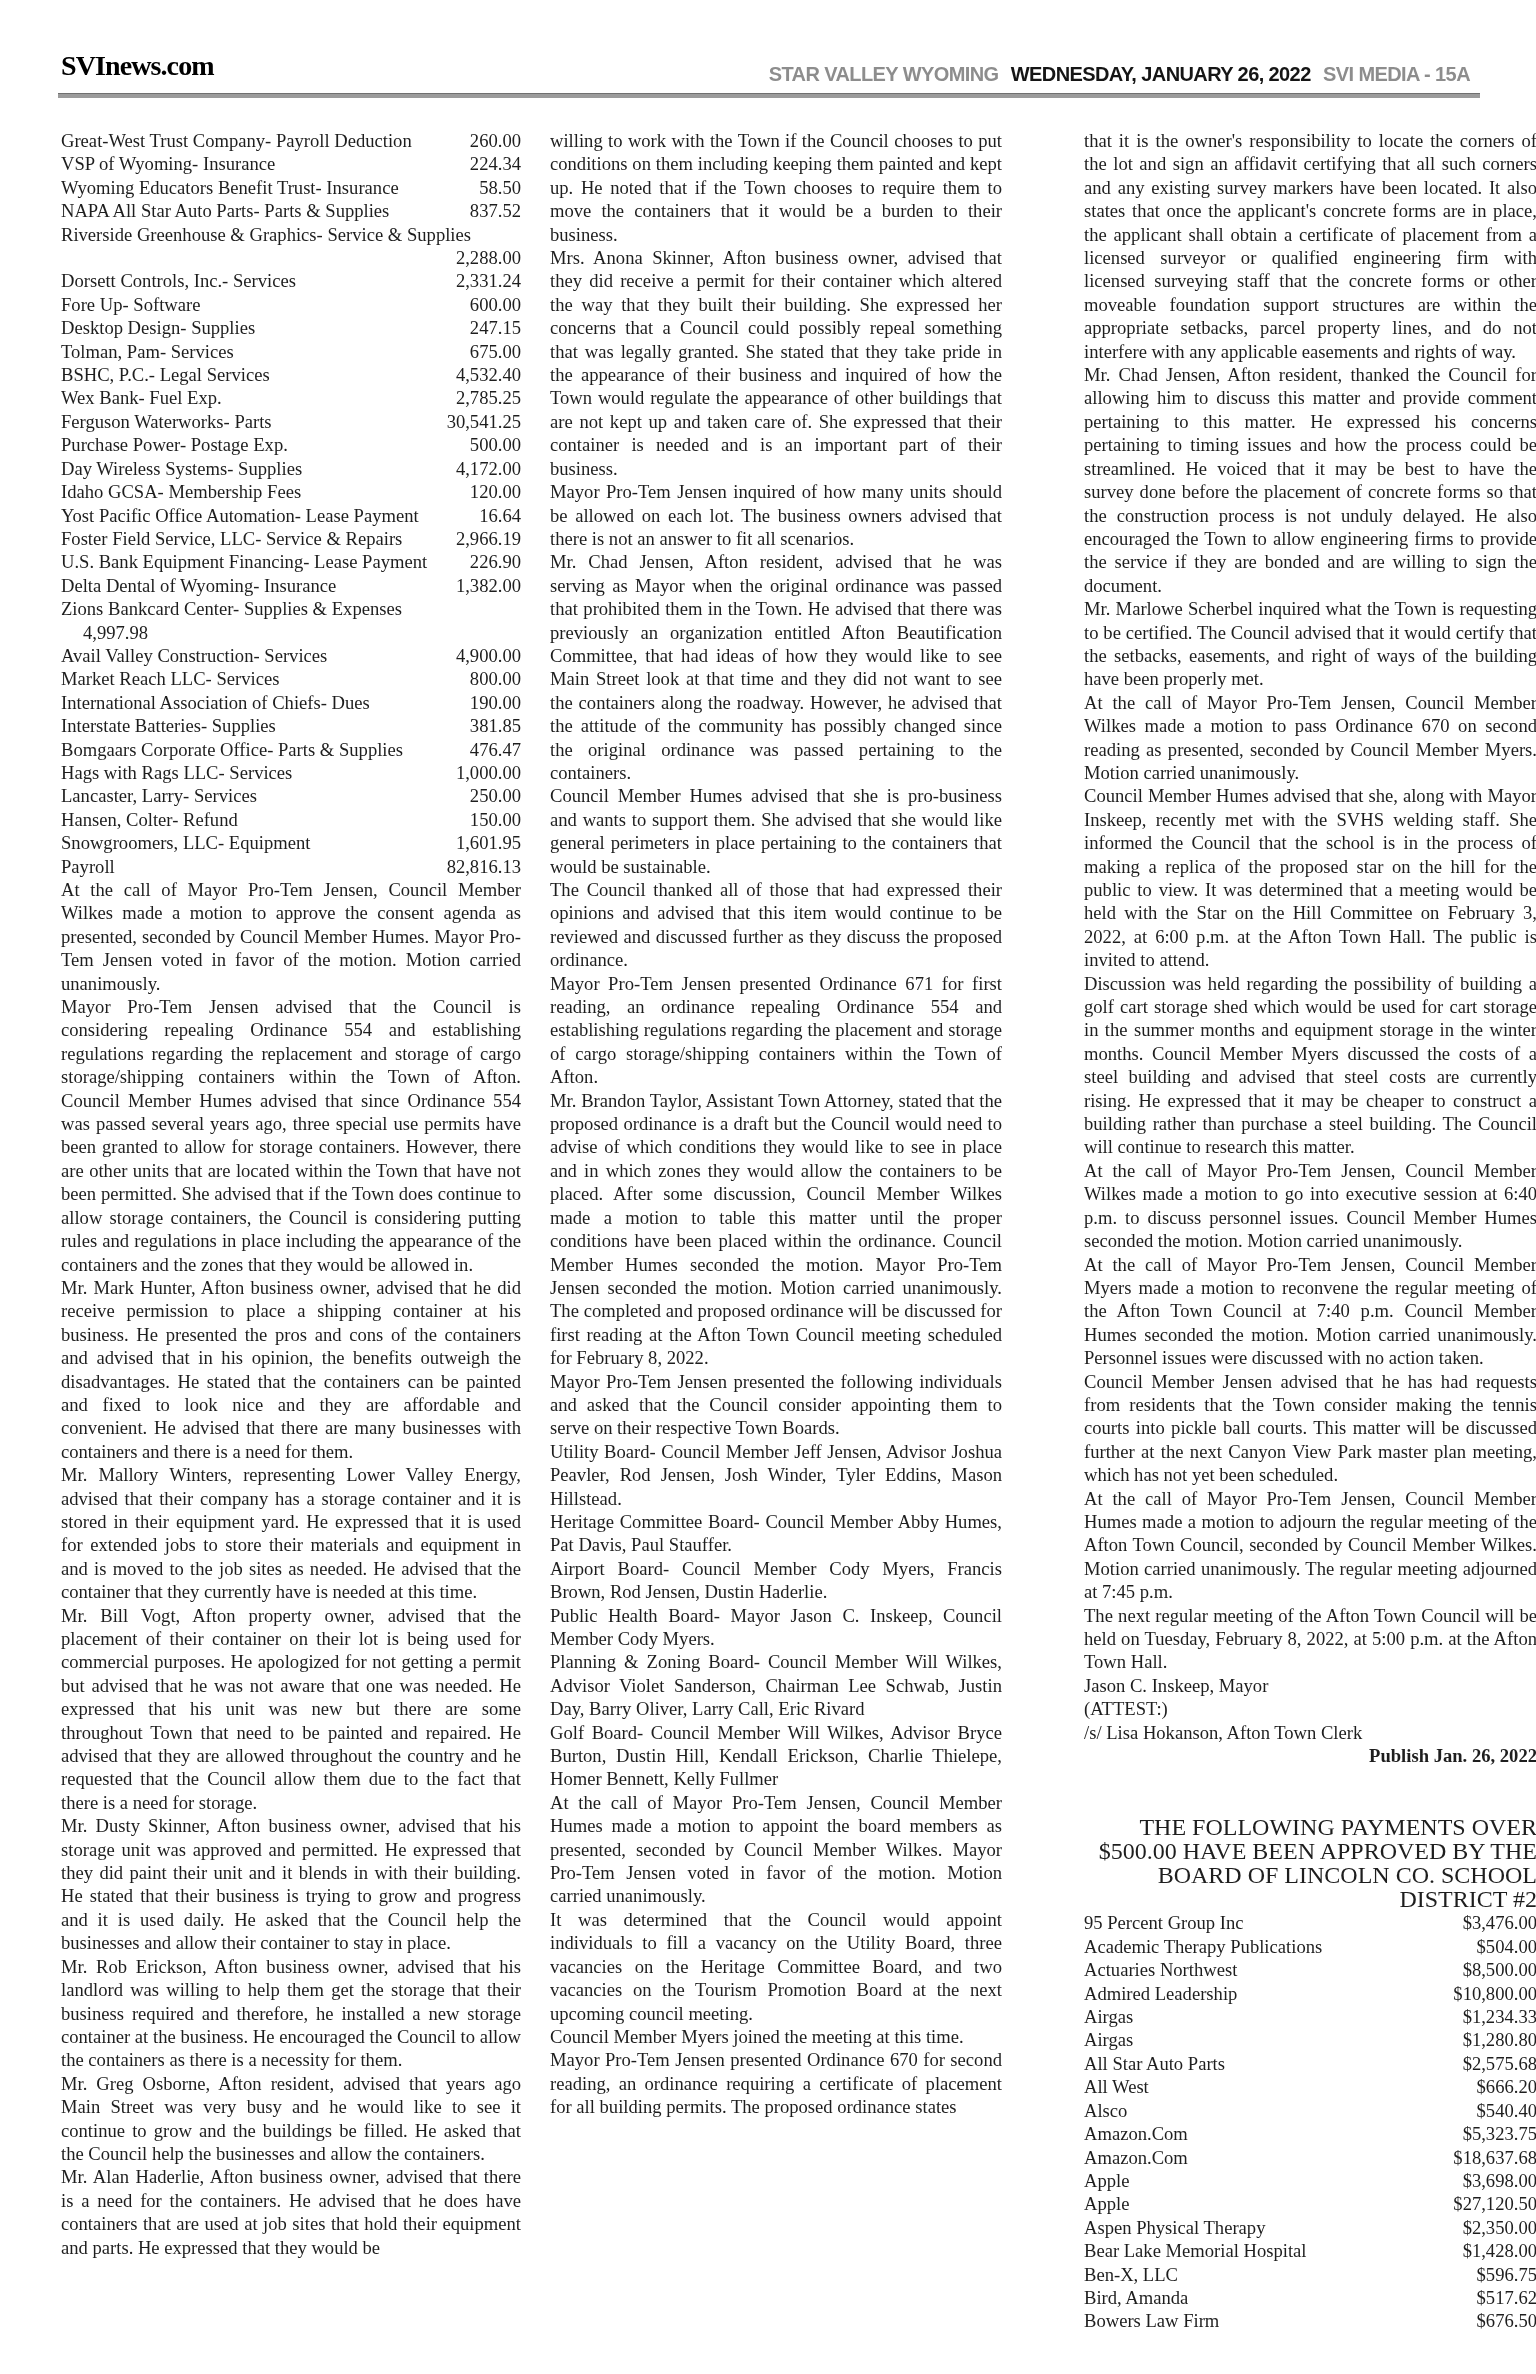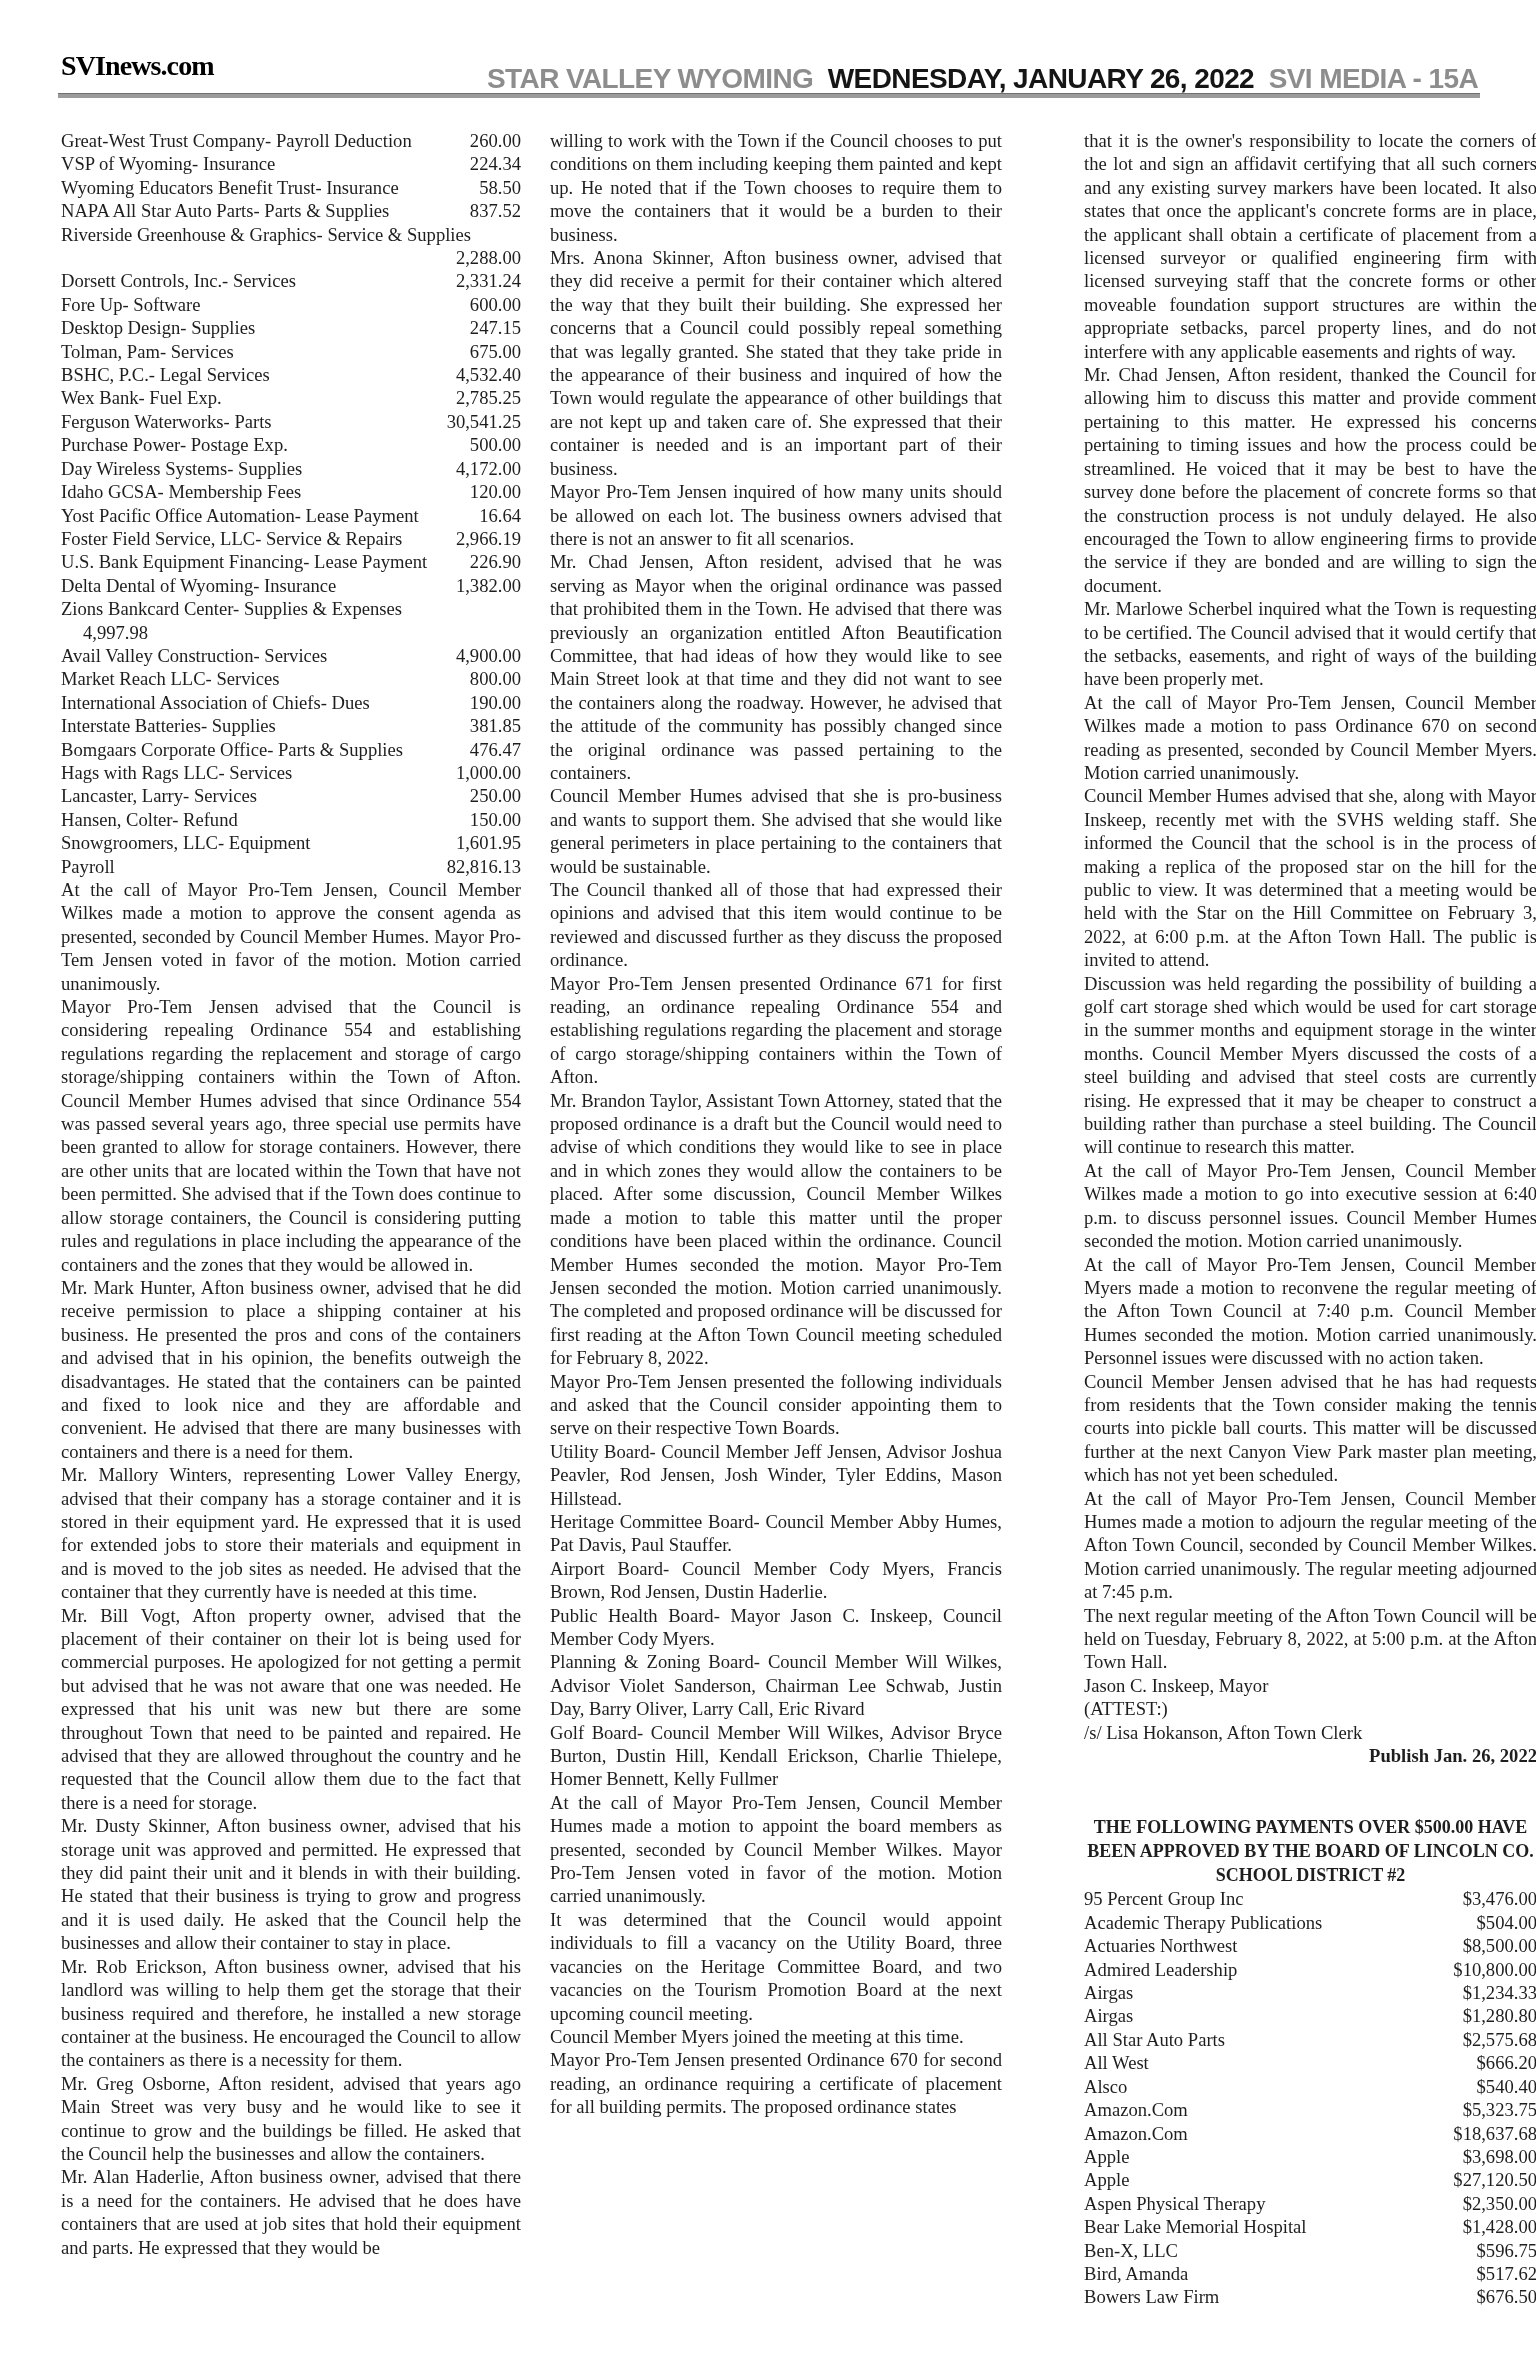--- a/index.html
+++ b/index.html
@@ -6,22 +6,22 @@
   body {
     width:1536px; height:2375px; position:relative;
     background:#ffffff; overflow:hidden;
     font-family:"Liberation Serif", serif; color:#1e1e1e;
   }
   .masthead {
     position:absolute; left:61px; top:50px;
     font-size:28px; font-weight:bold; letter-spacing:-0.9px; color:#000000;
   }
   .hdr-right {
-    position:absolute; right:58px; top:63px;
-    font-family:"Liberation Sans", sans-serif; font-size:28px; font-weight:bold;
+    position:absolute; right:66px; top:63px;
+    font-family:"Liberation Sans", sans-serif; font-size:20px; font-weight:bold;
     letter-spacing:-0.6px; white-space:nowrap;
   }
   .hdr-right span { margin-left:7.4px; }
   .hdr-gray { color:#8d8d8d; }
   .hdr-dark { color:#151515; }
   .rule {
     position:absolute; left:58px; right:56px; top:93px; height:3.7px;
     background:#9b9b9b; border-top:0.9px solid #6f6f6f;
   }
   .col { position:absolute; top:129px; font-size:18.6px; line-height:23.4px; }
@@ -33,22 +33,22 @@
   .pay-name { padding-right:5.6px; }
   .pay-amt { white-space:nowrap; }
   .pay-row.wrap-right { display:block; }
   .pay-row.wrap-right .pay-amt { display:block; text-align:right; }
   .pay-row.wrap-left { display:block; }
   .pay-row.wrap-left .pay-amt { display:block; text-align:left; padding-left:22px; }
   .sig { margin:0; text-align:left; }
   .publish { margin:0; text-align:right; font-weight:bold; }
   .gap { height:48px; }
   .school-heading {
-    margin:0; font-weight:bold; text-align:center;
-    font-size:18px; line-height:24px;
+    margin:0; font-weight:normal; text-align:right;
+    font-size:24px; line-height:24px;
   }
 </style>
 </head>
 <body>
 
 <div class="masthead">SVInews.com</div>
 
 <div class="hdr-right">
   <span class="hdr-gray">STAR VALLEY WYOMING</span>
   <span class="hdr-dark">WEDNESDAY, JANUARY 26, 2022</span>

